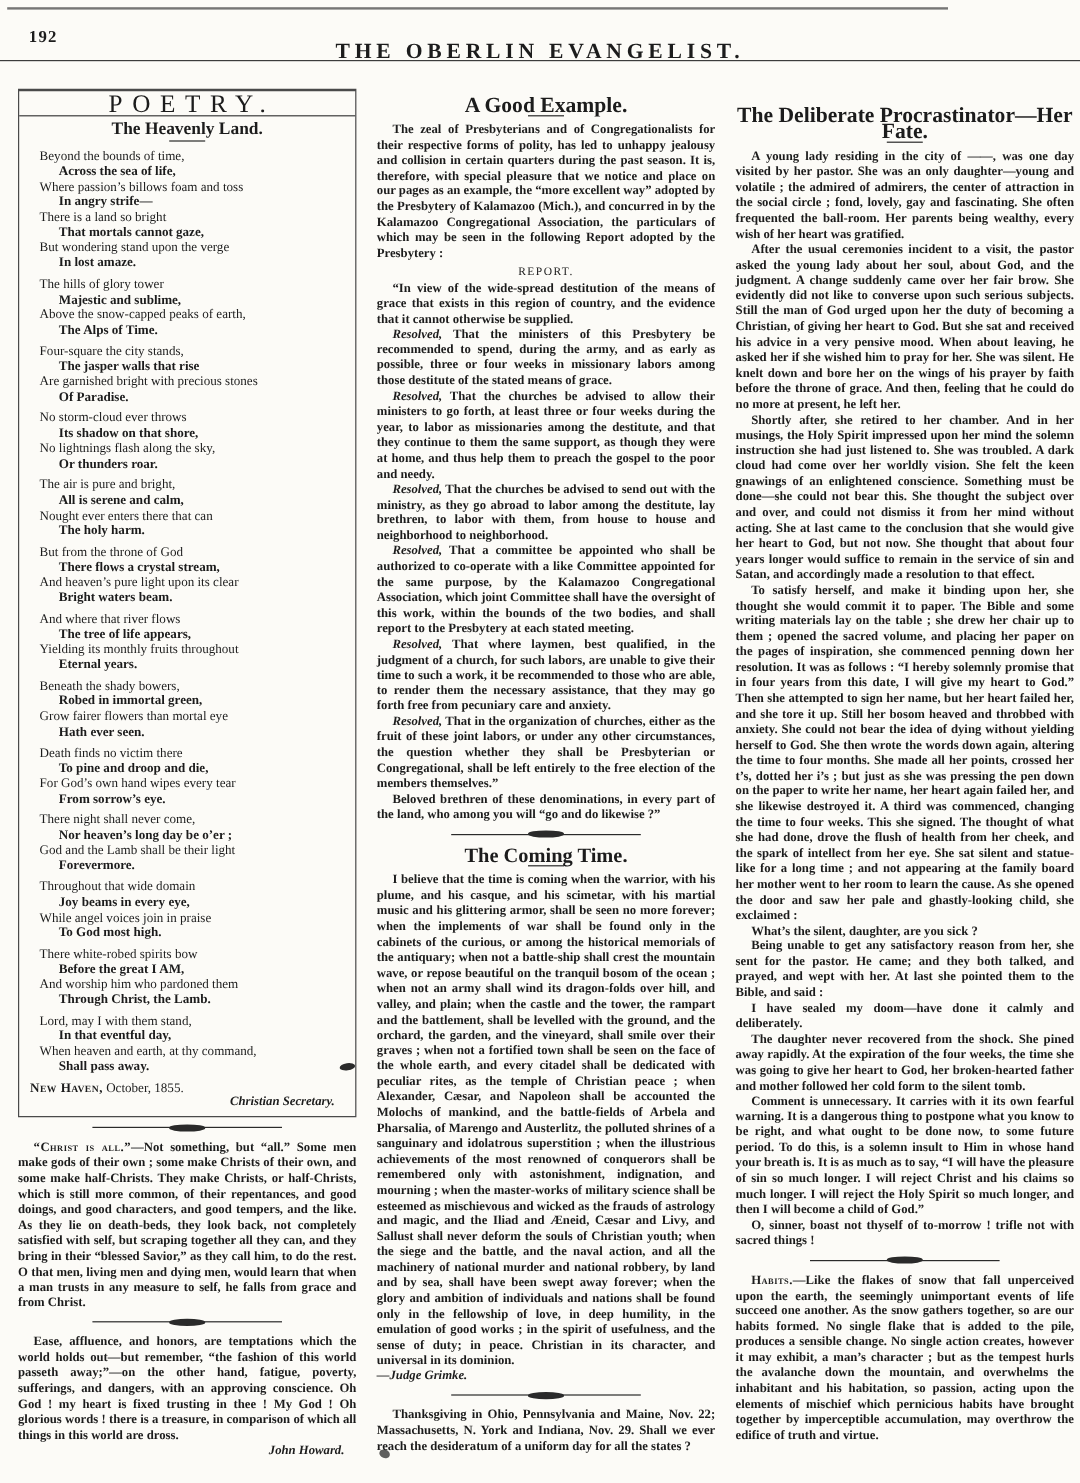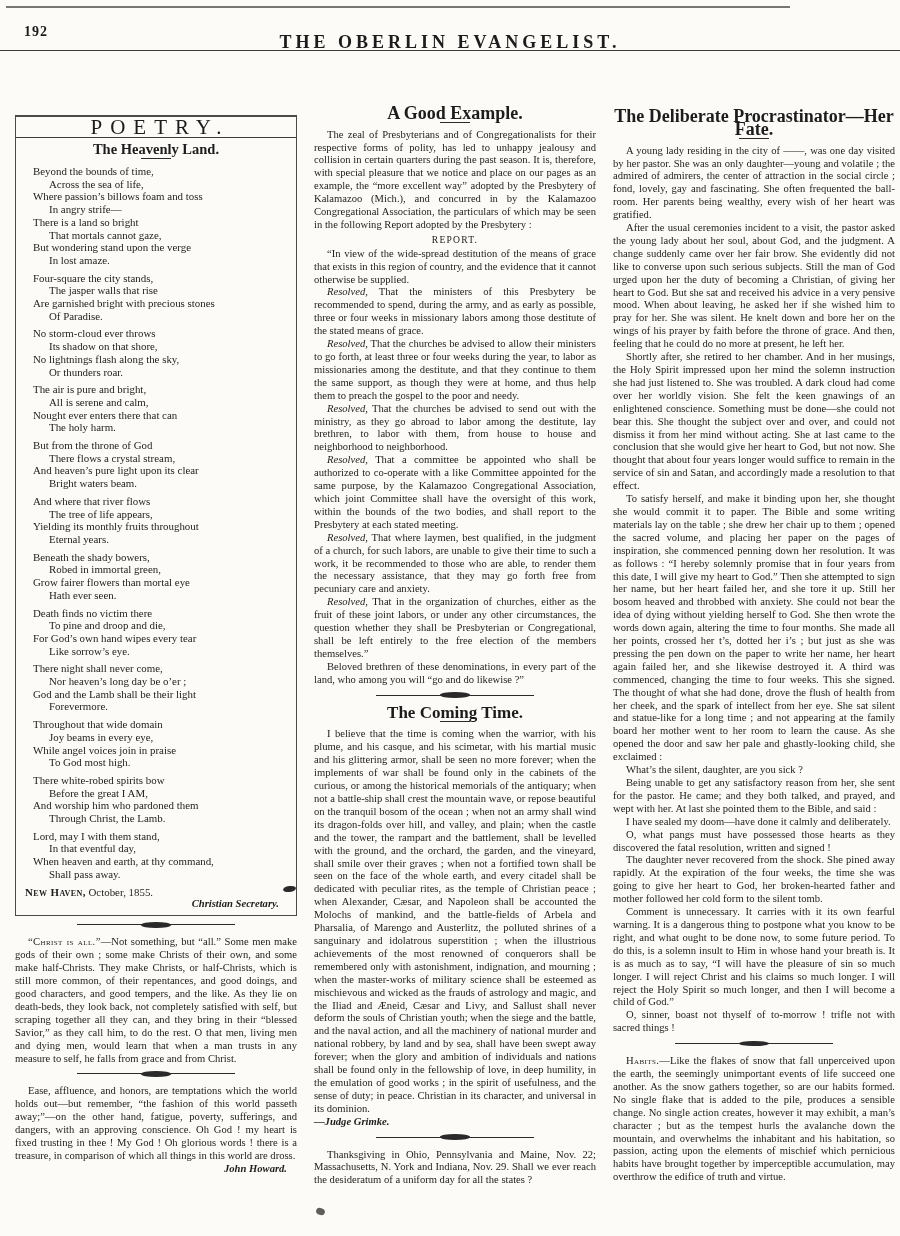--- a/index.html
+++ b/index.html
@@ -19,30 +19,30 @@
        font-size:10.6px;line-height:12.9px;text-align:justify;overflow:hidden;}
   .vsep{flex:0 0 5px;margin:0 2px;border-left:1.1px solid #2e2e2e;border-right:1.1px solid #2e2e2e;}
   
   .poetry-box{border:1.2px solid #4a4a4a;border-top-width:2px;margin:1px 0 4px 0;padding:0 7px 4px 7px;}
   .poetry-head{font-size:21px;letter-spacing:8px;text-align:center;padding:4px 0 3px 8px;
                border-bottom:1.6px solid #3c3c3c;margin:0 -7px 2px -7px;font-weight:500;}
   .poem-title{font-size:14.5px;font-weight:bold;text-align:center;margin:5px 0 1px 0;}
   .rule-short{width:30px;border-top:1.3px solid #2a2a2a;margin:2px auto 6px auto;}
   .stanza{margin:0 0 5px 0;}
   .pline{font-size:10.9px;line-height:12.7px;white-space:nowrap;padding-left:10px;text-align:left;}
-  .pline.ind{padding-left:26px;}
+  .pline.ind{padding-left:26px;font-weight:bold;}
   .dateline{font-size:10.9px;padding-left:2px;text-align:left;}
   .lead-sc{font-variant:small-caps;letter-spacing:.4px;}
   .lead-i{font-style:italic;}
   .attr{font-style:italic;font-weight:bold;margin:0;text-indent:0;}
   .attr.right{text-align:right;padding-right:10px;}
   
   .atitle{font-size:18px;font-weight:bold;text-align:center;margin:4px 0 1px 0;}
   .atitle.big{font-size:17px;}
-  .para{margin:0;text-indent:13px;}
+  .para{margin:0;text-indent:13px;font-weight:bold;}
   .subhead{text-align:center;font-size:9.6px;letter-spacing:1.2px;text-transform:uppercase;margin:2px 0 1px 0;}
   .divider{position:relative;width:56%;margin:8px auto 7px auto;border-top:1.1px solid #2a2a2a;height:4px;}
   .divider::after{content:"";position:absolute;left:50%;top:-3.2px;transform:translateX(-50%);
                   width:30px;height:5.5px;background:#2a2a2a;border-radius:50%;}
   .blot{position:absolute;background:#2b2b2b;border-radius:50%;}
   #blot1{left:283px;top:886px;width:13px;height:6px;transform:rotate(-8deg);}
   #blot2{left:316px;top:1208px;width:9px;height:7px;opacity:.75;transform:rotate(20deg);}
 </style>
 </head>
 <body>
@@ -66,20 +66,26 @@
               <div class="pline">Beyond the bounds of time,</div>
               <div class="pline ind">Across the sea of life,</div>
               <div class="pline">Where passion’s billows foam and toss</div>
               <div class="pline ind">In angry strife—</div>
               <div class="pline">There is a land so bright</div>
               <div class="pline ind">That mortals cannot gaze,</div>
               <div class="pline">But wondering stand upon the verge</div>
               <div class="pline ind">In lost amaze.</div>
             </div>
             <div class="stanza">
+              <div class="pline">The hills of glory tower</div>
+              <div class="pline ind">Majestic and sublime,</div>
+              <div class="pline">Above the snow-capped peaks of earth,</div>
+              <div class="pline ind">The Alps of Time.</div>
+            </div>
+            <div class="stanza">
               <div class="pline">Four-square the city stands,</div>
               <div class="pline ind">The jasper walls that rise</div>
               <div class="pline">Are garnished bright with precious stones</div>
               <div class="pline ind">Of Paradise.</div>
             </div>
             <div class="stanza">
               <div class="pline">No storm-cloud ever throws</div>
               <div class="pline ind">Its shadow on that shore,</div>
               <div class="pline">No lightnings flash along the sky,</div>
               <div class="pline ind">Or thunders roar.</div>
@@ -105,21 +111,21 @@
             <div class="stanza">
               <div class="pline">Beneath the shady bowers,</div>
               <div class="pline ind">Robed in immortal green,</div>
               <div class="pline">Grow fairer flowers than mortal eye</div>
               <div class="pline ind">Hath ever seen.</div>
             </div>
             <div class="stanza">
               <div class="pline">Death finds no victim there</div>
               <div class="pline ind">To pine and droop and die,</div>
               <div class="pline">For God’s own hand wipes every tear</div>
-              <div class="pline ind">Like sorrow’s eye.</div>
+              <div class="pline ind">From sorrow’s eye.</div>
             </div>
             <div class="stanza">
               <div class="pline">There night shall never come,</div>
               <div class="pline ind">Nor heaven’s long day be o’er ;</div>
               <div class="pline">God and the Lamb shall be their light</div>
               <div class="pline ind">Forevermore.</div>
             </div>
             <div class="stanza">
               <div class="pline">Throughout that wide domain</div>
               <div class="pline ind">Joy beams in every eye,</div>
@@ -182,21 +188,20 @@
     <section class="col" id="col-right">
         <h3 class="atitle">The Deliberate Procrastinator—Her Fate.</h3>
         <div class="rule-short"></div>
         <p class="para"><span>A young lady residing in the city of ——, was one day visited by her pastor. She was an only daughter—young and volatile ; the admired of admirers, the center of attraction in the social circle ; fond, lovely, gay and fascinating. She often frequented the ball-room. Her parents being wealthy, every wish of her heart was gratified.</span></p>
         <p class="para"><span>After the usual ceremonies incident to a visit, the pastor asked the young lady about her soul, about God, and the judgment. A change suddenly came over her fair brow. She evidently did not like to converse upon such serious subjects. Still the man of God urged upon her the duty of becoming a Christian, of giving her heart to God. But she sat and received his advice in a very pensive mood. When about leaving, he asked her if she wished him to pray for her. She was silent. He knelt down and bore her on the wings of his prayer by faith before the throne of grace. And then, feeling that he could do no more at present, he left her.</span></p>
         <p class="para"><span>Shortly after, she retired to her chamber. And in her musings, the Holy Spirit impressed upon her mind the solemn instruction she had just listened to. She was troubled. A dark cloud had come over her worldly vision. She felt the keen gnawings of an enlightened conscience. Something must be done—she could not bear this. She thought the subject over and over, and could not dismiss it from her mind without acting. She at last came to the conclusion that she would give her heart to God, but not now. She thought that about four years longer would suffice to remain in the service of sin and Satan, and accordingly made a resolution to that effect.</span></p>
         <p class="para"><span>To satisfy herself, and make it binding upon her, she thought she would commit it to paper. The Bible and some writing materials lay on the table ; she drew her chair up to them ; opened the sacred volume, and placing her paper on the pages of inspiration, she commenced penning down her resolution. It was as follows : “I hereby solemnly promise that in four years from this date, I will give my heart to God.” Then she attempted to sign her name, but her heart failed her, and she tore it up. Still her bosom heaved and throbbed with anxiety. She could not bear the idea of dying without yielding herself to God. She then wrote the words down again, altering the time to four months. She made all her points, crossed her t’s, dotted her i’s ; but just as she was pressing the pen down on the paper to write her name, her heart again failed her, and she likewise destroyed it. A third was commenced, changing the time to four weeks. This she signed. The thought of what she had done, drove the flush of health from her cheek, and the spark of intellect from her eye. She sat silent and statue-like for a long time ; and not appearing at the family board her mother went to her room to learn the cause. As she opened the door and saw her pale and ghastly-looking child, she exclaimed :</span></p>
         <p class="para"><span>What’s the silent, daughter, are you sick ?</span></p>
         <p class="para"><span>Being unable to get any satisfactory reason from her, she sent for the pastor. He came; and they both talked, and prayed, and wept with her. At last she pointed them to the Bible, and said :</span></p>
         <p class="para"><span>I have sealed my doom—have done it calmly and deliberately.</span></p>
-        <p class="para"><span>O, what pangs must have possessed those hearts as they discovered the fatal resolution, written and signed !</span></p>
         <p class="para"><span>The daughter never recovered from the shock. She pined away rapidly. At the expiration of the four weeks, the time she was going to give her heart to God, her broken-hearted father and mother followed her cold form to the silent tomb.</span></p>
         <p class="para"><span>Comment is unnecessary. It carries with it its own fearful warning. It is a dangerous thing to postpone what you know to be right, and what ought to be done now, to some future period. To do this, is a solemn insult to Him in whose hand your breath is. It is as much as to say, “I will have the pleasure of sin so much longer. I will reject Christ and his claims so much longer. I will reject the Holy Spirit so much longer, and then I will become a child of God.”</span></p>
         <p class="para"><span>O, sinner, boast not thyself of to-morrow ! trifle not with sacred things !</span></p>
         <div class="divider"></div>
         <p class="para"><span class="lead-sc">Habits.</span><span>—Like the flakes of snow that fall unperceived upon the earth, the seemingly unimportant events of life succeed one another. As the snow gathers together, so are our habits formed. No single flake that is added to the pile, produces a sensible change. No single action creates, however it may exhibit, a man’s character ; but as the tempest hurls the avalanche down the mountain, and overwhelms the inhabitant and his habitation, so passion, acting upon the elements of mischief which pernicious habits have brought together by imperceptible accumulation, may overthrow the edifice of truth and virtue.</span></p>
       </section>
 
   </div>
 
   <div class="blot" id="blot1"></div>

